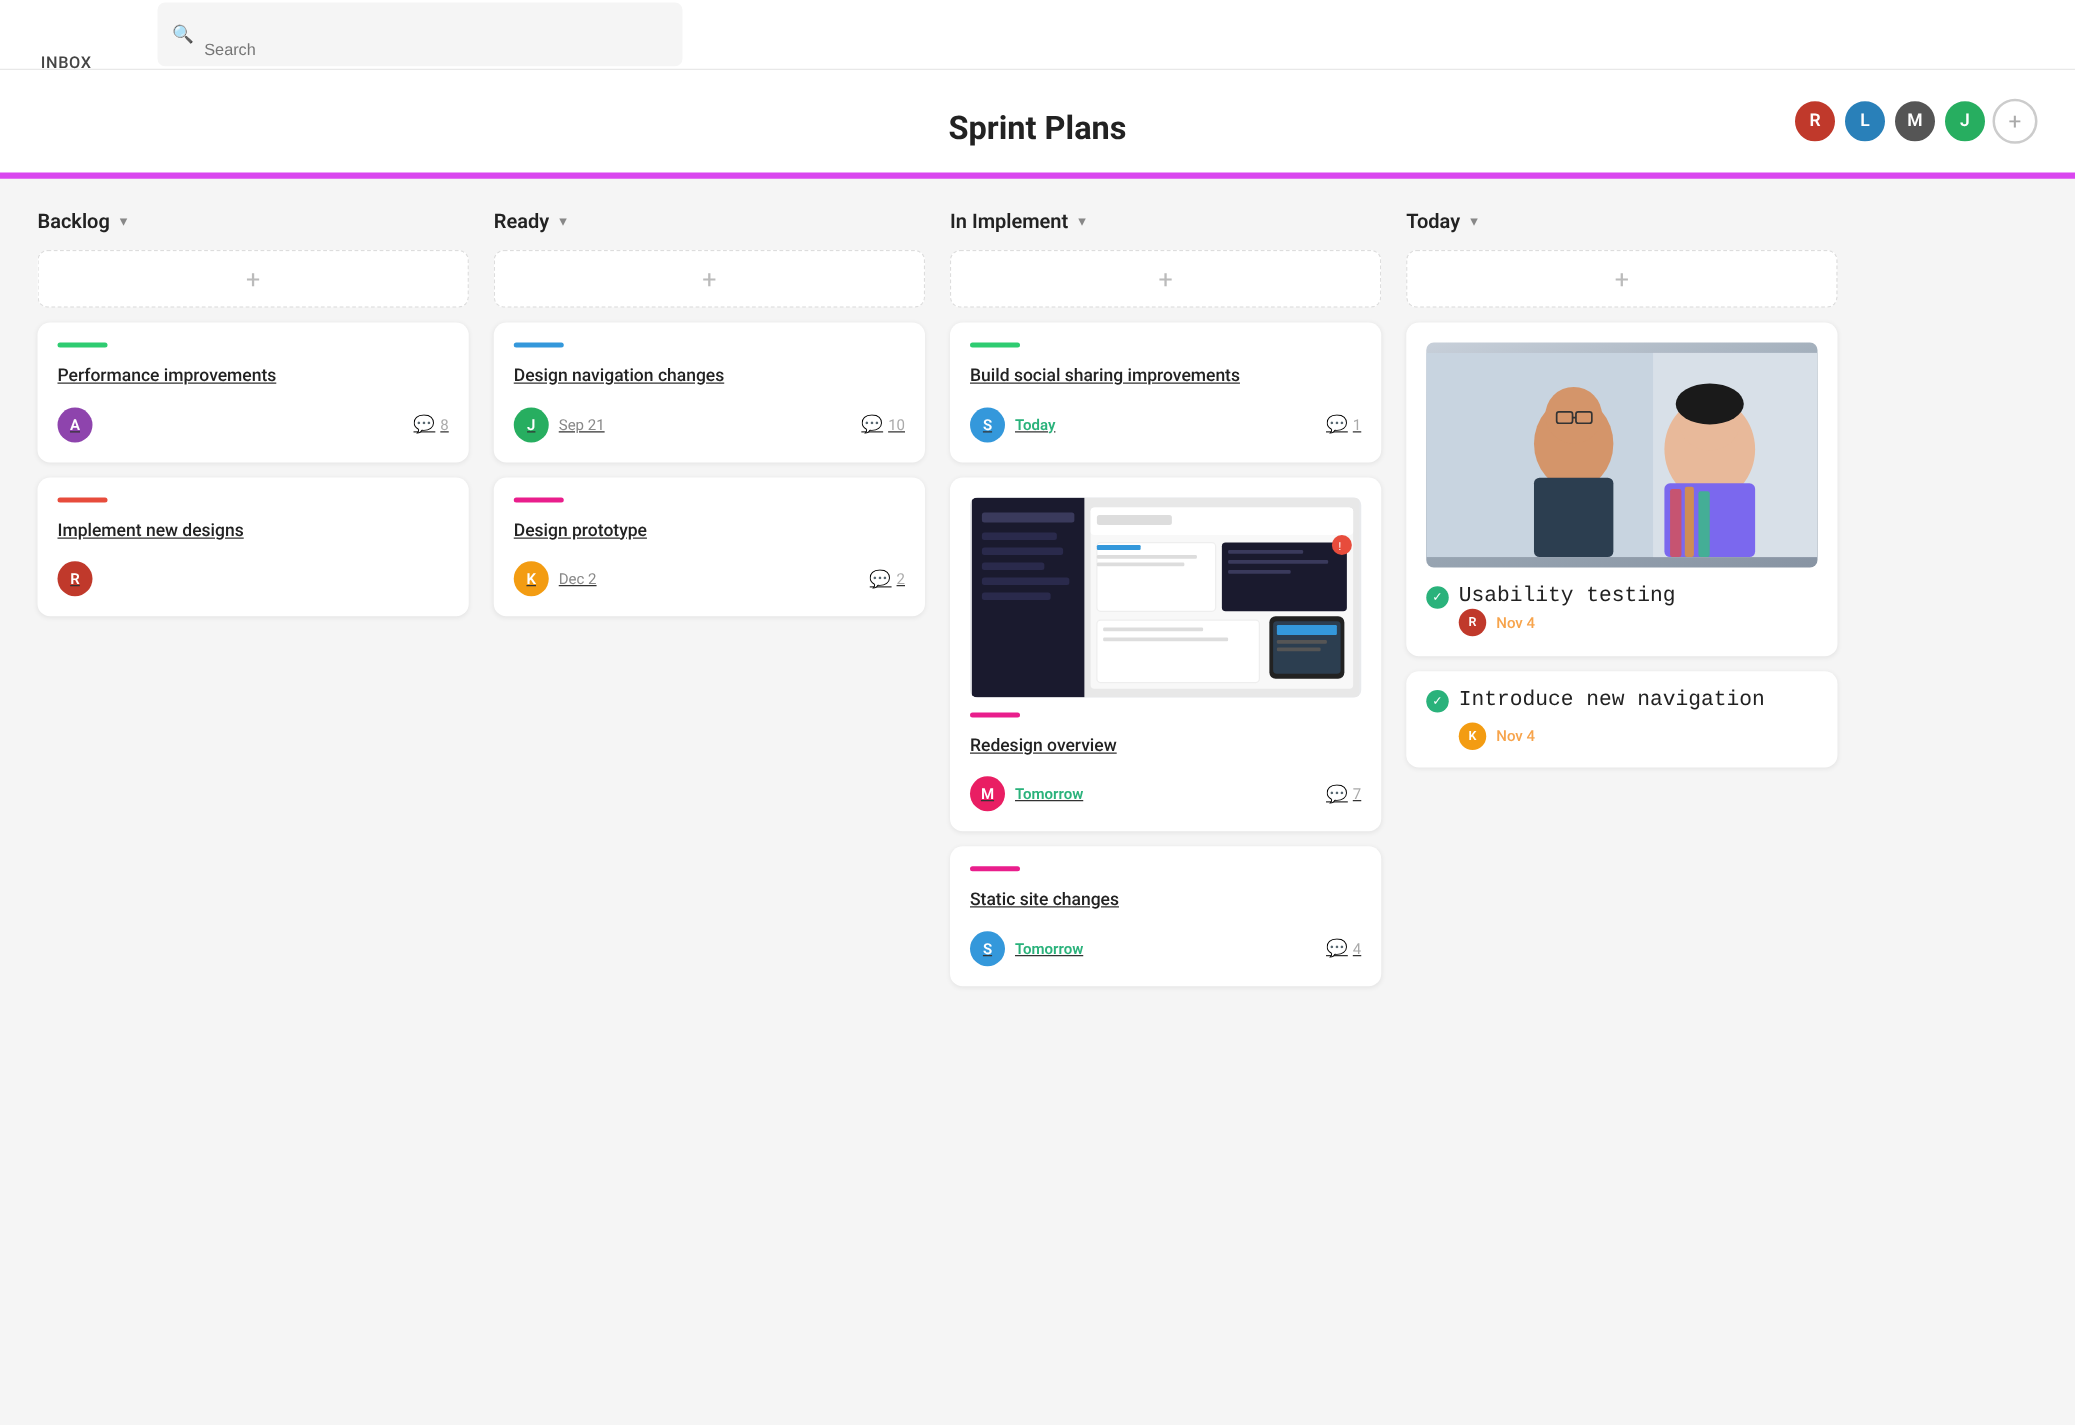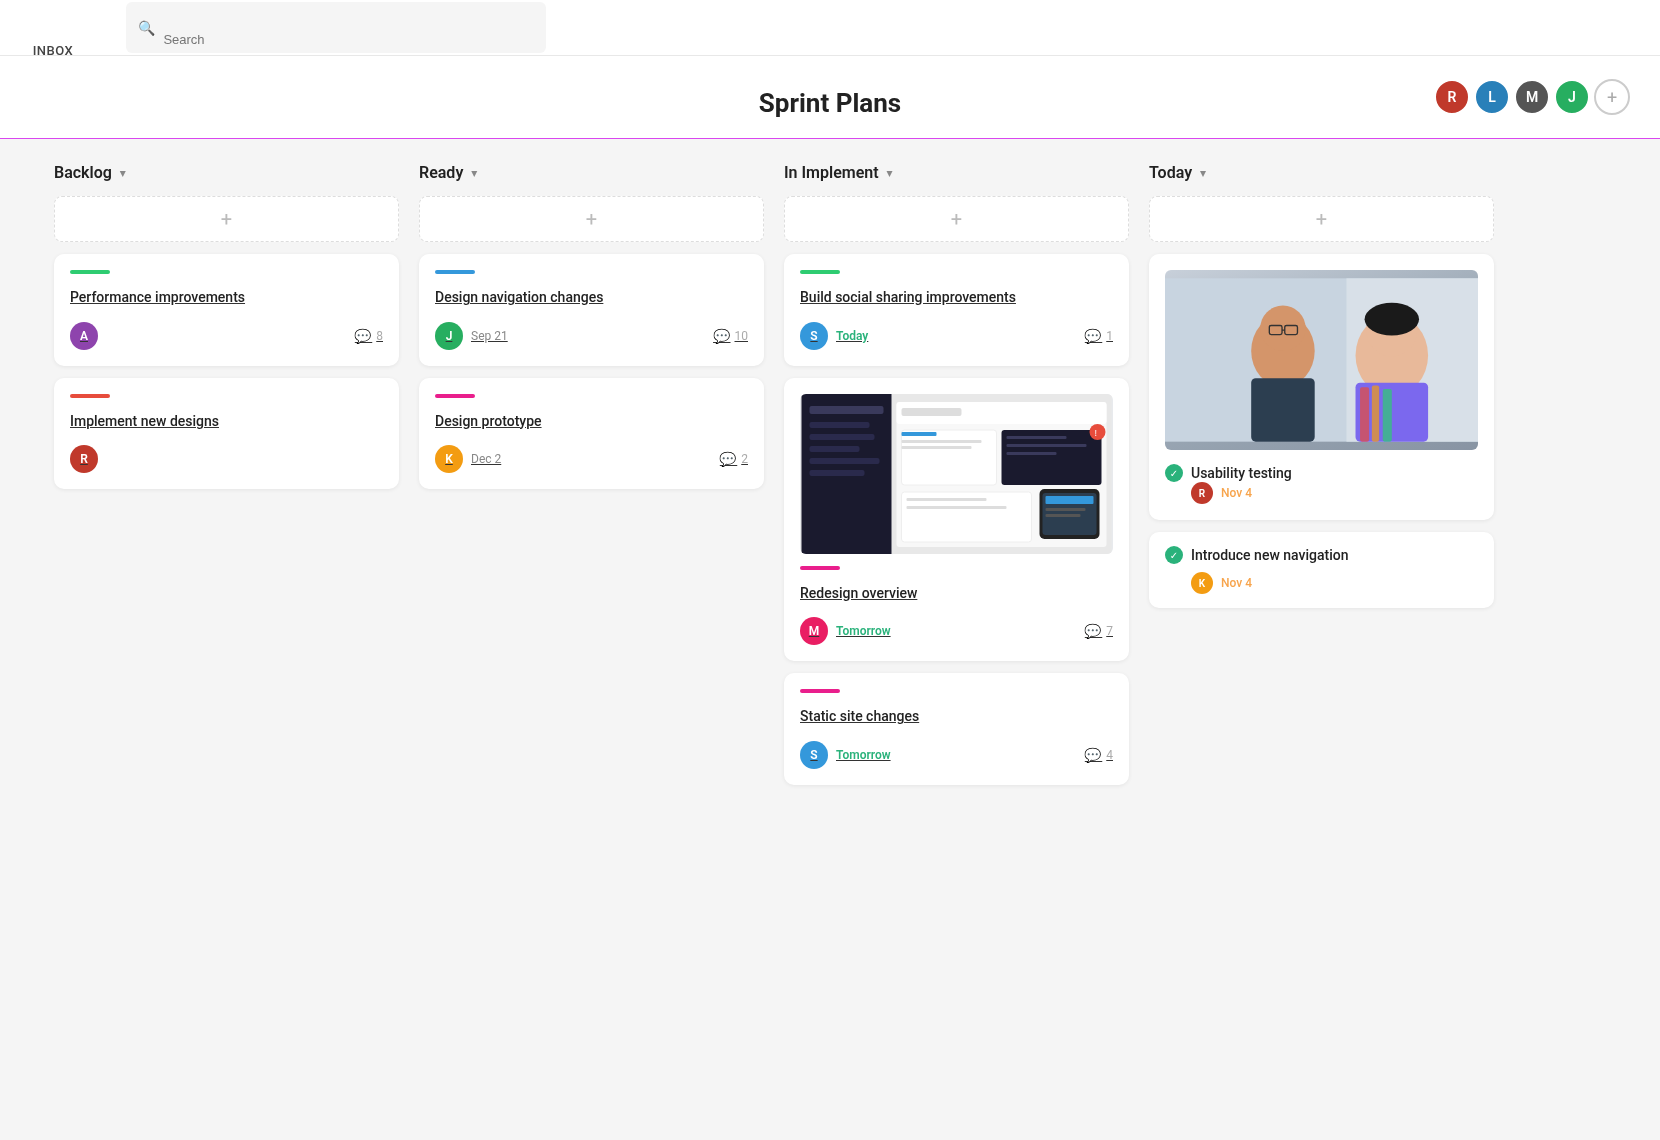--- a/index.html
+++ b/index.html
@@ -25,40 +25,40 @@
       background: #f5f5f5; border-radius: 6px; padding: 6px 12px; gap: 8px;
     }
     .search-icon { color: #aaa; font-size: 14px; }
     .search-bar input {
       border: none; background: transparent; outline: none; font-size: 13px; color: #444; width: 100%; margin-top: 24px;
     }
 
     
     .page-header {
       display: flex; align-items: center; justify-content: center;
-      padding: 32px 24px 20px; position: relative; background: #fff; border-bottom: 1px solid #d946ef;
+      padding: 32px 24px 20px; position: relative; background: #fff; border-bottom: 5px solid #d946ef;
     }
     .page-title { font-size: 26px; font-weight: 700; color: #222; }
     .avatars-group {
       position: absolute; right: 30px; top: 50%; transform: translateY(-50%);
       display: flex; align-items: center; gap: 4px;
     }
     .avatar-circle {
       width: 36px; height: 36px; border-radius: 50%; border: 2px solid #fff;
       overflow: hidden; display: flex; align-items: center; justify-content: center;
       font-size: 14px; font-weight: 600; color: #fff;
     }
     .avatar-add {
       width: 36px; height: 36px; border-radius: 50%; border: 2px solid #ccc;
       display: flex; align-items: center; justify-content: center;
       font-size: 18px; color: #aaa; cursor: pointer; background: #fff;
     }
 
     
-    .board { display: flex; gap: 0; padding: 24px 30px; overflow-x: auto; align-items: flex-start; margin-left: 24px; }
+    .board { display: flex; gap: 0; padding: 24px 30px; overflow-x: auto; align-items: flex-start; }
     .column { min-width: 345px; max-width: 345px; margin-right: 20px; }
     .column-header { display: flex; align-items: center; gap: 8px; margin-bottom: 14px; }
     .column-title { font-size: 16px; font-weight: 600; color: #222; }
     .chevron { font-size: 12px; color: #888; }
     .add-card-btn {
       width: 100%; background: #fff; border: 1.5px dashed #ddd; border-radius: 8px;
       padding: 10px; text-align: center; color: #bbb; font-size: 20px; cursor: pointer;
       margin-bottom: 12px;
     }
 
@@ -100,21 +100,21 @@
       background: linear-gradient(160deg, #c8d0da 0%, #9ba8b5 50%, #8894a3 100%);
       display: flex; align-items: flex-end; justify-content: flex-end;
     }
     .done-task {
       background: #fff; border-radius: 10px; padding: 14px 16px; margin-bottom: 12px;
       box-shadow: 0 1px 4px rgba(0,0,0,0.07);
       display: flex; flex-direction: column; gap: 8px;
     }
     .done-task-header { display: flex; align-items: center; gap: 8px; }
     .check-icon { width: 18px; height: 18px; border-radius: 50%; display: flex; align-items: center; justify-content: center; font-size: 10px; color: #fff; flex-shrink: 0; }
-    .done-task-title { font-size: 14px; font-weight: 500; color: #222; }
+    .done-task-title { font-size: 17px; font-weight: 500; color: #222; font-family: Liberation Mono, monospace; }
     .done-task-footer { display: flex; align-items: center; gap: 8px; margin-left: 26px; }
     .done-task-date { font-size: 12px; color: #f7a44c; font-weight: 500; }
   </style>
 </head>
 <body>
 
 <nav class="topnav">
   <div class="topnav-left">
     <div class="hamburger">
       <span></span>

